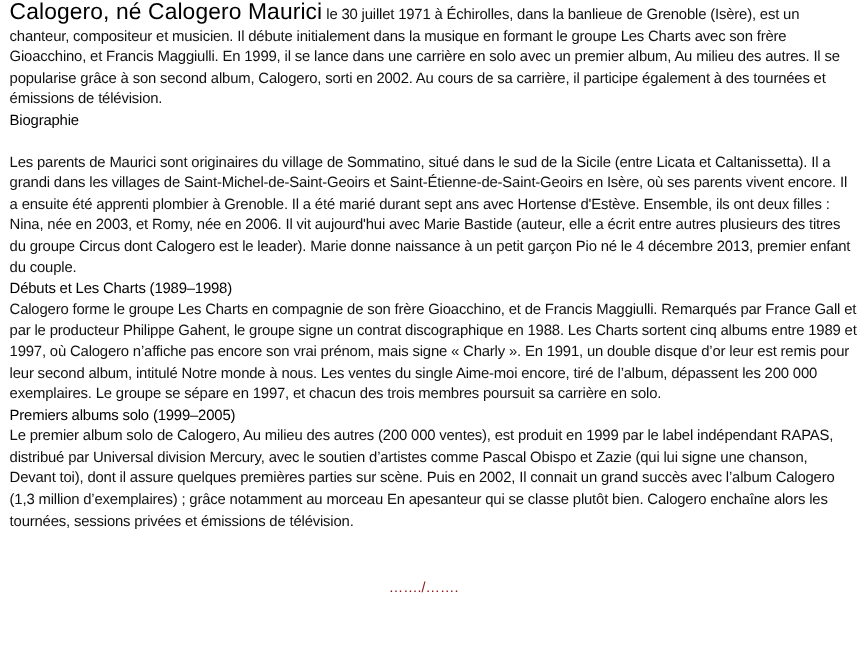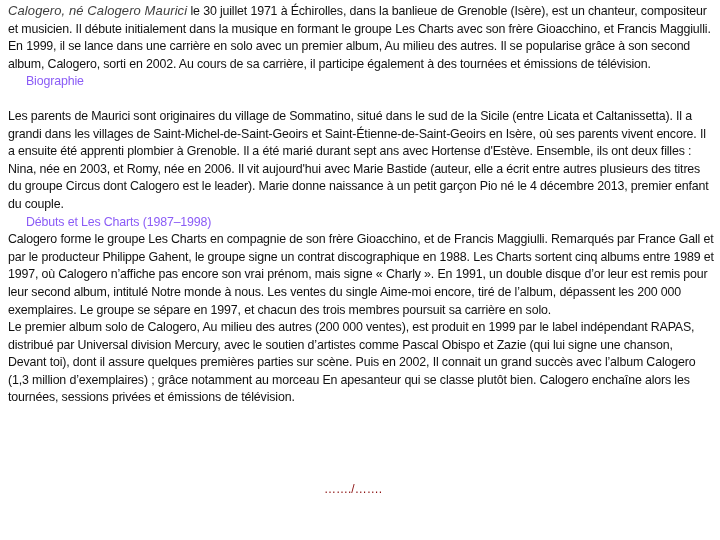--- a/index.html
+++ b/index.html
@@ -3,36 +3,37 @@
 <meta charset="utf-8">
 <style>
   html, body { margin: 0; padding: 0; background: #ffffff; }
   body { width: 720px; height: 540px; overflow: hidden; position: relative; }
   .page {
     position: absolute; left: 8px; top: 2px; width: 706px;
     font-family: "Liberation Sans Narrow", "Liberation Sans", sans-serif;
     font-size: 12.4px; line-height: 17.6px; color: #111111;
     letter-spacing: -0.15px;
   }
-  .title { color: #404040; font-size: 13px; letter-spacing: 0.1px; font-style: italic; }
-  .heading { color: #8b5cf6; display: block; margin-left: 18px; }
+  .title { color: #000000; font-size: 19px; letter-spacing: 0.1px; }
+  .heading { color: #000000; display: block; }
   p { margin: 0; }
   .gap { height: 17px; }
   .ellipsis {
     position: absolute; left: 0; top: 482px; width: 706px; text-align: center;
     color: #8b1010; font-family: "Liberation Sans", sans-serif; font-size: 12px;
   }
 </style>
 </head>
 <body>
 
 <div class="page">
   <p>
     <span class="title">Calogero, né Calogero Maurici</span><span> le 30 juillet 1971 à Échirolles, dans la banlieue de Grenoble (Isère), est un chanteur, compositeur et musicien. Il débute initialement dans la musique en formant le groupe Les Charts avec son frère Gioacchino, et Francis Maggiulli. En 1999, il se lance dans une carrière en solo avec un premier album, Au milieu des autres. Il se popularise grâce à son second album, Calogero, sorti en 2002. Au cours de sa carrière, il participe également à des tournées et émissions de télévision.</span>
   </p>
   <span class="heading">Biographie</span>
   <div class="gap"></div>
   <p>Les parents de Maurici sont originaires du village de Sommatino, situé dans le sud de la Sicile (entre Licata et Caltanissetta). Il a grandi dans les villages de Saint-Michel-de-Saint-Geoirs et Saint-Étienne-de-Saint-Geoirs en Isère, où ses parents vivent encore. Il a ensuite été apprenti plombier à Grenoble. Il a été marié durant sept ans avec Hortense d'Estève. Ensemble, ils ont deux filles : Nina, née en 2003, et Romy, née en 2006. Il vit aujourd'hui avec Marie Bastide (auteur, elle a écrit entre autres plusieurs des titres du groupe Circus dont Calogero est le leader). Marie donne naissance à un petit garçon Pio né le 4 décembre 2013, premier enfant du couple.</p>
-  <span class="heading">Débuts et Les Charts (1987–1998)</span>
+  <span class="heading">Débuts et Les Charts (1989–1998)</span>
   <p>Calogero forme le groupe Les Charts en compagnie de son frère Gioacchino, et de Francis Maggiulli. Remarqués par France Gall et par le producteur Philippe Gahent, le groupe signe un contrat discographique en 1988. Les Charts sortent cinq albums entre 1989 et 1997, où Calogero n’affiche pas encore son vrai prénom, mais signe « Charly ». En 1991, un double disque d’or leur est remis pour leur second album, intitulé Notre monde à nous. Les ventes du single Aime-moi encore, tiré de l’album, dépassent les 200 000 exemplaires. Le groupe se sépare en 1997, et chacun des trois membres poursuit sa carrière en solo.</p>
+  <span class="heading">Premiers albums solo (1999–2005)</span>
   <p>Le premier album solo de Calogero, Au milieu des autres (200 000 ventes), est produit en 1999 par le label indépendant RAPAS, distribué par Universal division Mercury, avec le soutien d’artistes comme Pascal Obispo et Zazie (qui lui signe une chanson, Devant toi), dont il assure quelques premières parties sur scène. Puis en 2002, Il connait un grand succès avec l’album Calogero (1,3 million d’exemplaires) ; grâce notamment au morceau En apesanteur qui se classe plutôt bien. Calogero enchaîne alors les tournées, sessions privées et émissions de télévision.</p>
 </div>
 <div class="ellipsis">……./…….</div>
 
 </body></html>

